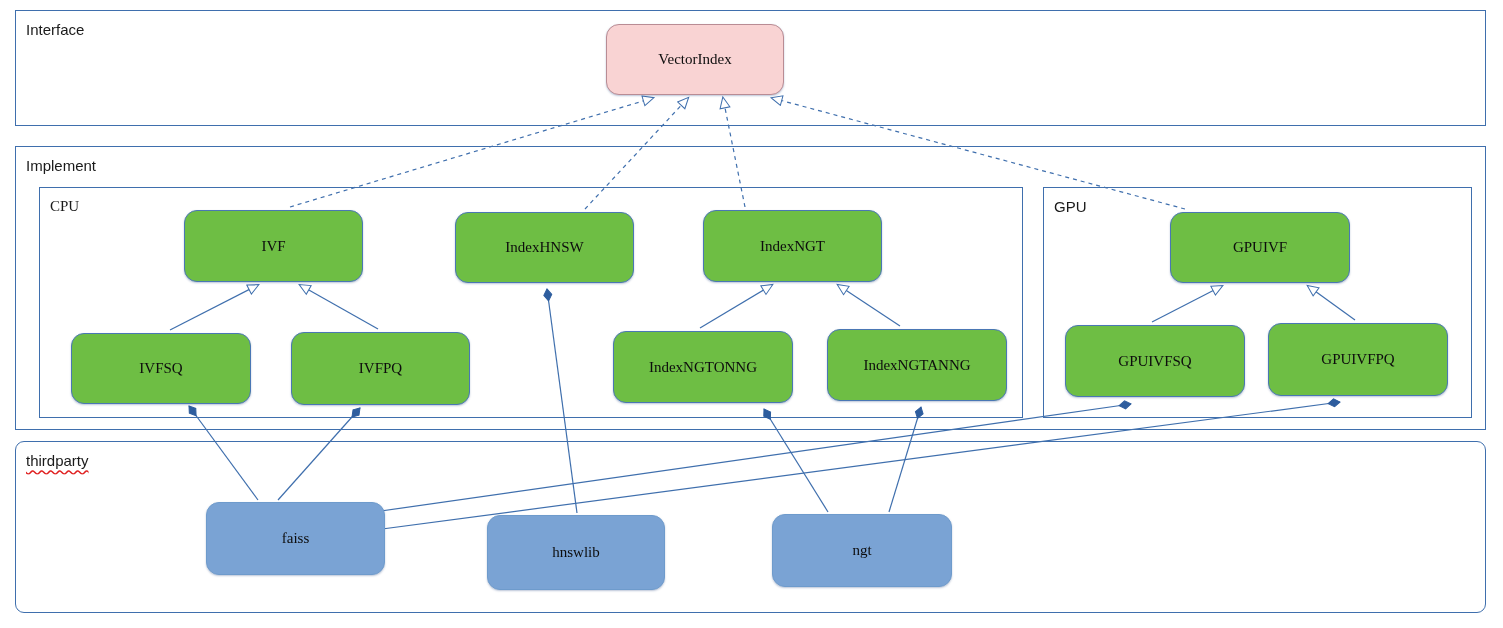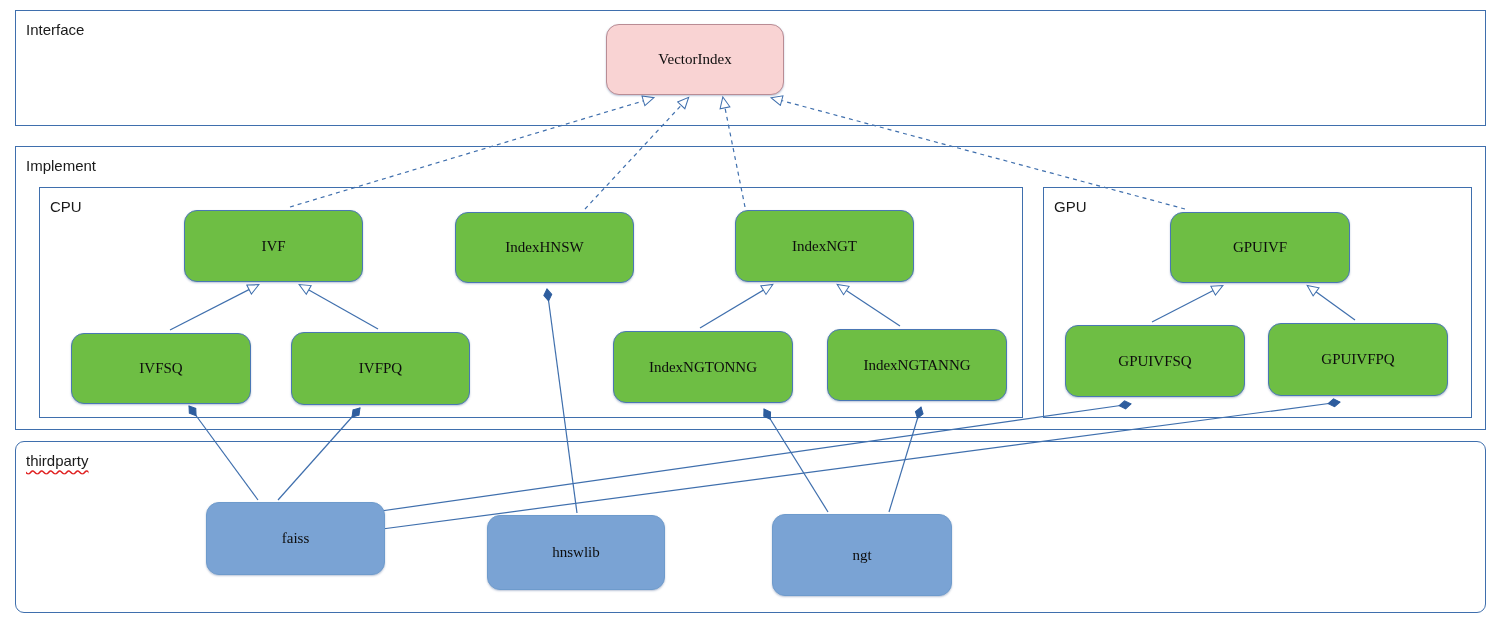--- a/index.html
+++ b/index.html
@@ -66,21 +66,21 @@
 
 <div id="canvas">
 
   <div class="group-box" id="g-interface" style="left: 15px; top: 10px; width: 1471px; height: 116px;">
     <span class="group-label" style="left: 10px; top: 11px; text-align: center;">Interface</span>
   </div>
   <div class="group-box" id="g-implement" style="left: 15px; top: 146px; width: 1471px; height: 284px;">
     <span class="group-label" style="left: 10px; top: 11px;">Implement</span>
   </div>
   <div class="group-box" id="g-cpu" style="left: 39px; top: 187px; width: 984px; height: 231px;">
-    <span class="group-label" style="left: 10px; top: 11px;">CPU</span>
+    <span class="group-label" style="left: 10px; top: 11px; font-family: Liberation Serif, serif;">CPU</span>
   </div>
   <div class="group-box" id="g-gpu" style="left: 1043px; top: 187px; width: 429px; height: 231px;">
     <span class="group-label" style="left: 10px; top: 11px;">GPU</span>
   </div>
   <div class="group-box" id="g-thirdparty" style="left: 15px; top: 441px; width: 1471px; height: 172px; border-radius: 9px;">
     <span class="group-label misspelled" style="left: 10px; top: 11px;">thirdparty</span>
   </div>
 
   <svg class="edges" viewBox="0 0 1503 628">
     <defs>
@@ -114,21 +114,21 @@
 
   <div class="node iface" id="n-vectorindex" style="left: 606px; top: 24px; width: 178px; height: 71px;">
     <span>VectorIndex</span>
   </div>
   <div class="node impl" id="n-ivf" style="left: 184px; top: 210px; width: 179px; height: 72px;">
     <span>IVF</span>
   </div>
   <div class="node impl" id="n-indexhnsw" style="left: 455px; top: 212px; width: 179px; height: 71px;">
     <span>IndexHNSW</span>
   </div>
-  <div class="node impl" id="n-indexngt" style="left: 703px; top: 210px; width: 179px; height: 72px; margin-left: 32px;">
+  <div class="node impl" id="n-indexngt" style="left: 703px; top: 210px; width: 179px; height: 72px;">
     <span>IndexNGT</span>
   </div>
   <div class="node impl" id="n-gpuivf" style="left: 1170px; top: 212px; width: 180px; height: 71px;">
     <span>GPUIVF</span>
   </div>
   <div class="node impl" id="n-ivfsq" style="left: 71px; top: 333px; width: 180px; height: 71px;">
     <span>IVFSQ</span>
   </div>
   <div class="node impl" id="n-ivfpq" style="left: 291px; top: 332px; width: 179px; height: 73px;">
     <span>IVFPQ</span>
@@ -144,17 +144,17 @@
   </div>
   <div class="node impl" id="n-gpuivfpq" style="left: 1268px; top: 323px; width: 180px; height: 73px;">
     <span>GPUIVFPQ</span>
   </div>
   <div class="node third" id="n-faiss" style="left: 206px; top: 502px; width: 179px; height: 73px;">
     <span>faiss</span>
   </div>
   <div class="node third" id="n-hnswlib" style="left: 487px; top: 515px; width: 178px; height: 75px;">
     <span>hnswlib</span>
   </div>
-  <div class="node third" id="n-ngt" style="left: 772px; top: 514px; width: 180px; height: 82px;">
+  <div class="node third" id="n-ngt" style="left: 772px; top: 514px; width: 180px; height: 73px;">
     <span>ngt</span>
   </div>
 
 </div>
 
 </body></html>

